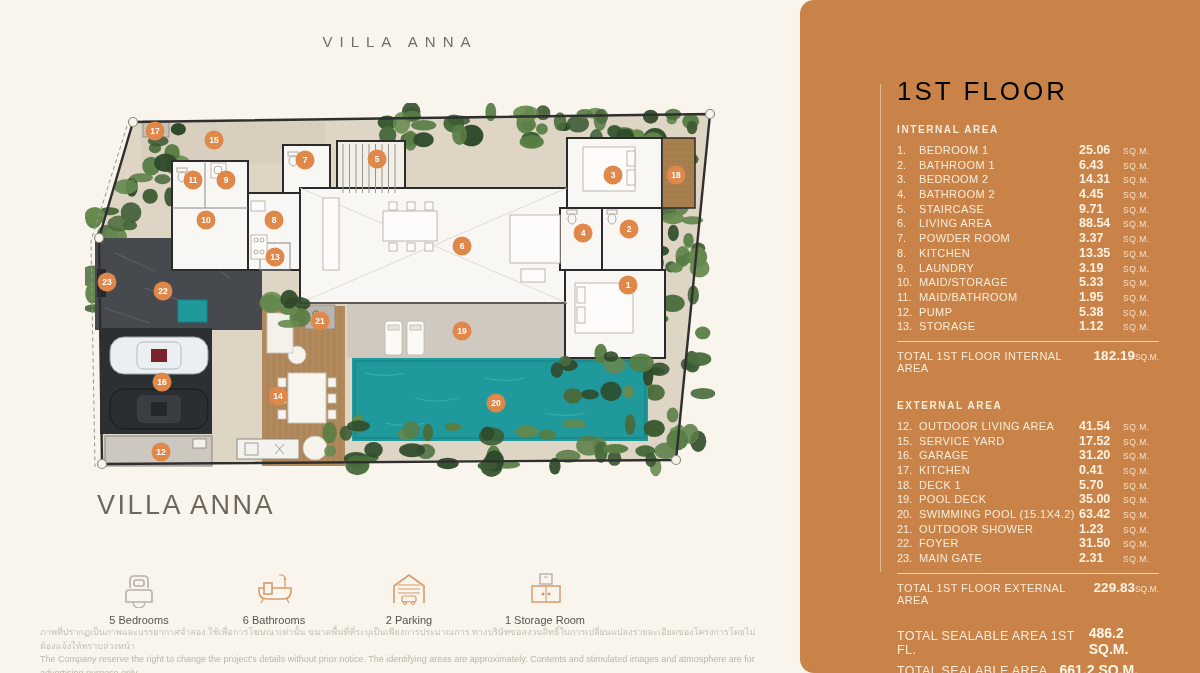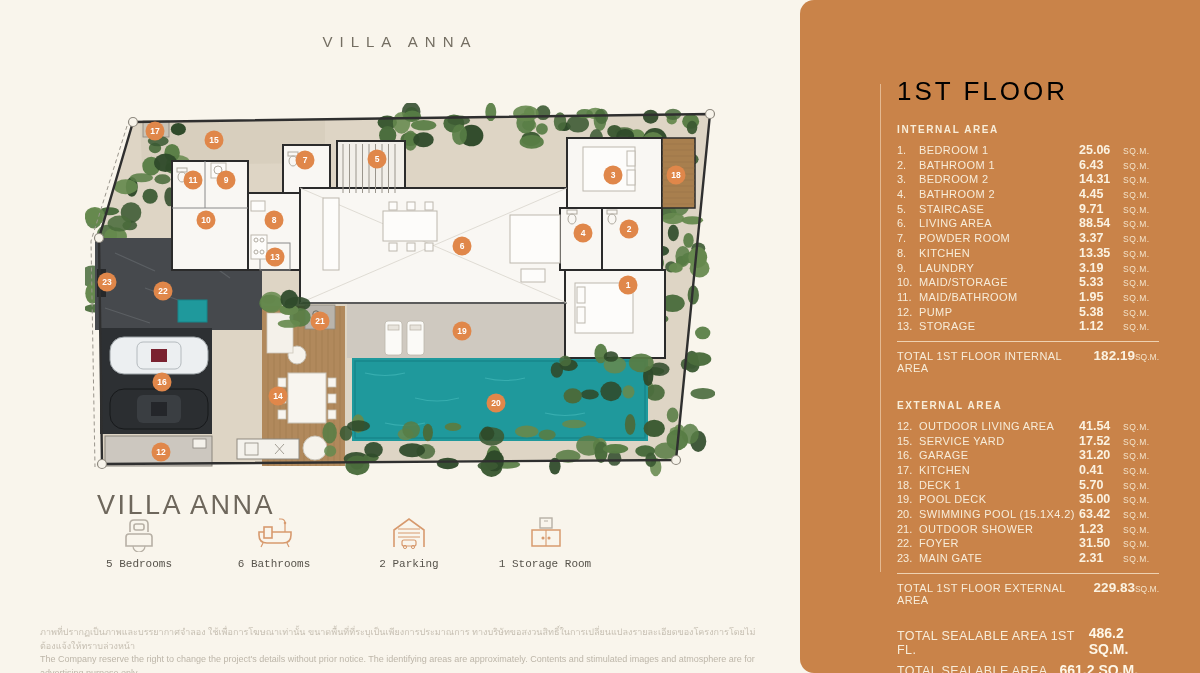--- a/index.html
+++ b/index.html
@@ -4,21 +4,21 @@
 <style>
   html,body{margin:0;padding:0;background:#f9f5ec;}
   .stage{position:relative;width:1200px;height:673px;overflow:hidden;background:#f9f5ec;
          font-family:"Liberation Sans",sans-serif;}
   
   .top-title{position:absolute;left:0;right:400px;top:33px;text-align:center;
     font-size:15px;letter-spacing:7px;color:#746e62;font-weight:400;}
   .plan-title{position:absolute;left:97px;top:490px;font-size:27px;letter-spacing:2.5px;
     color:#6e675c;font-weight:400;}
   
-  .legend{position:absolute;left:72px;top:510px;width:540px;display:flex;align-items:center;font-family:Liberation Mono, monospace;}
+  .legend{position:absolute;left:72px;top:566px;width:540px;display:flex;align-items:center;}
   .legend-cell{flex:1;display:flex;flex-direction:column;align-items:center;justify-content:flex-start;gap:6px;padding-top:2px;}
   .legend-cell .lbl{font-size:11px;color:#57534b;text-align:center;white-space:pre-line;line-height:13px;}
   .legend-div{width:1px;background:#c9c3b8;margin:4px 0 10px 0;}
   
   .disc{position:absolute;left:40px;top:626px;width:720px;color:#bdb6a9;font-size:9px;line-height:13.5px;}
   .disc .th{color:#c6bfb2;}
   
   .panel{position:absolute;left:800px;top:0;width:400px;height:673px;background:#c98349;
     border-radius:14px 0 0 14px;color:#f7ecd9;}
   .panel .vline{position:absolute;left:80px;top:84px;width:1px;height:488px;background:rgba(255,240,218,.5);}

